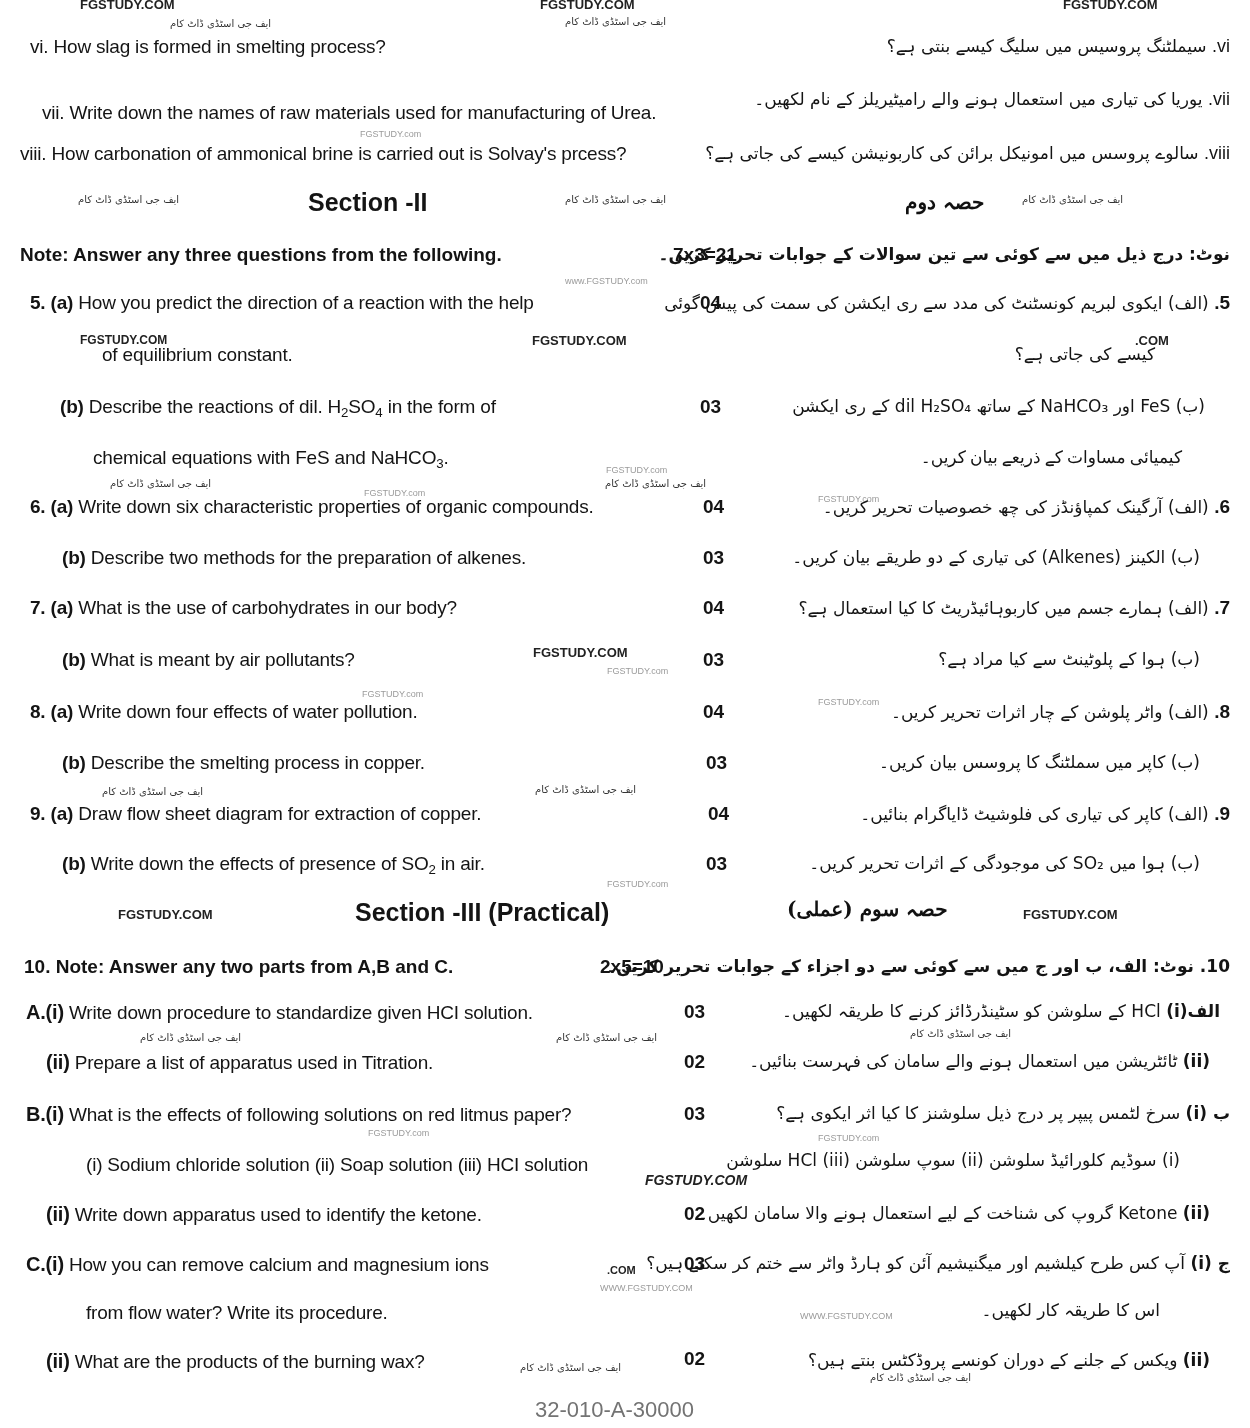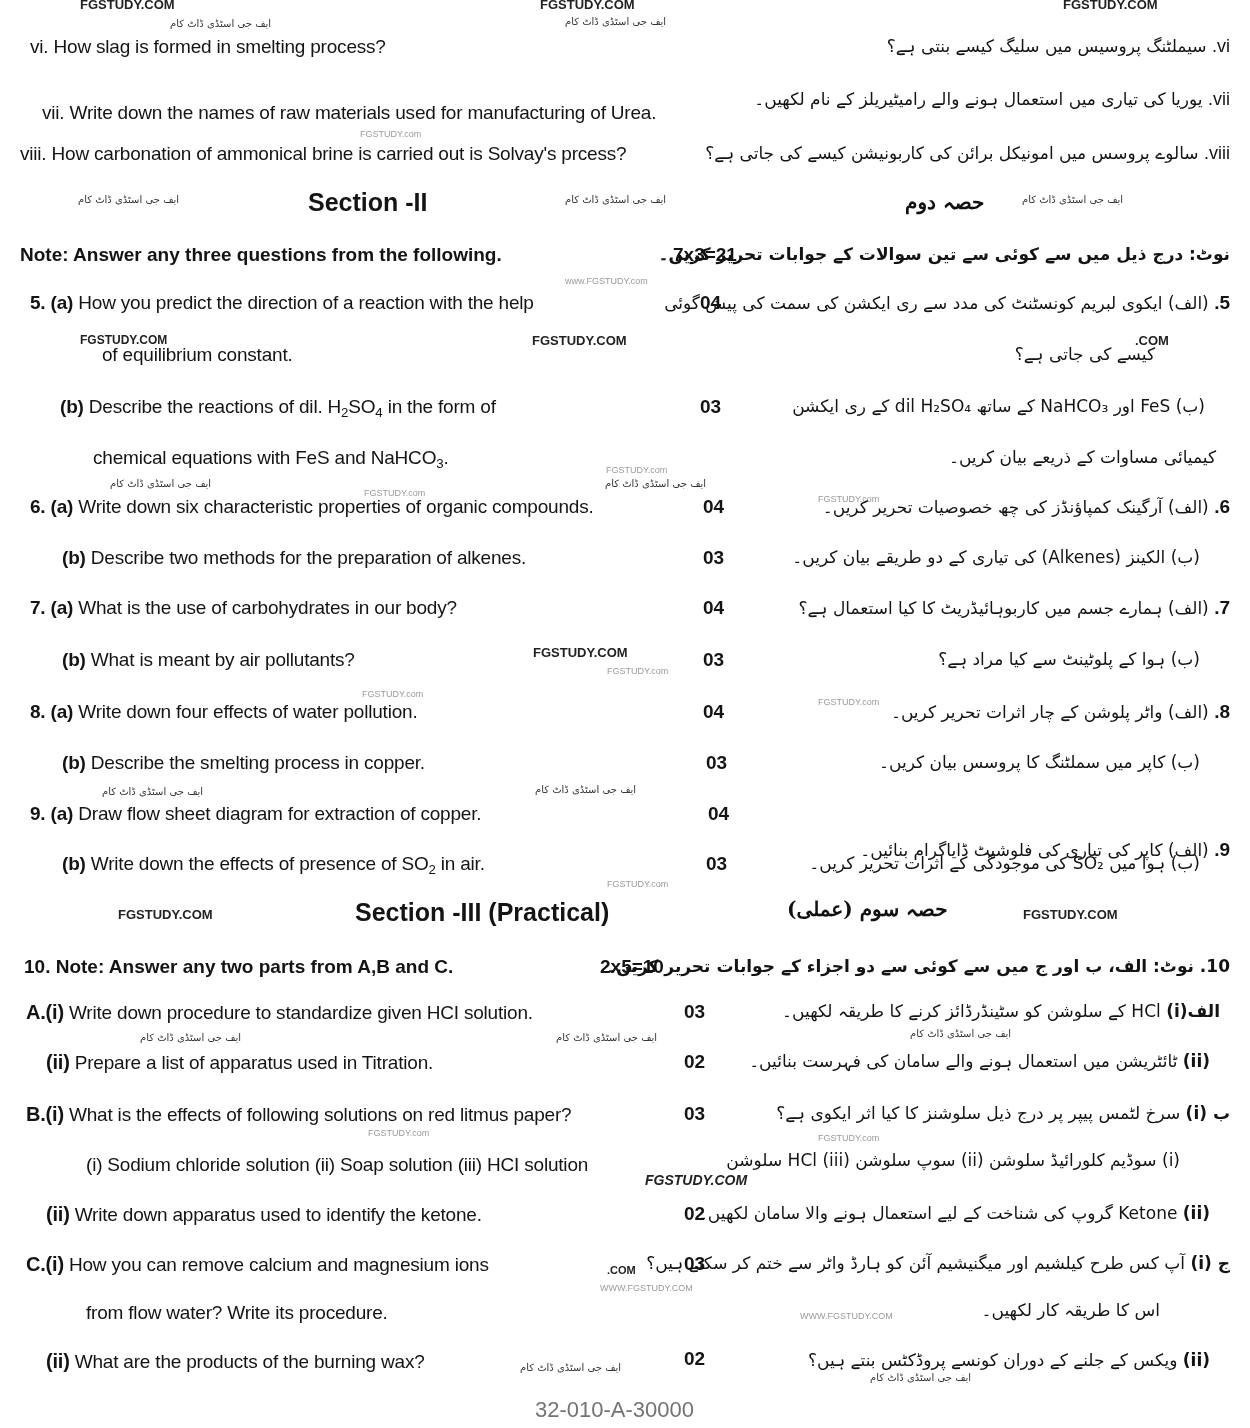--- a/index.html
+++ b/index.html
@@ -91,21 +91,21 @@
   <span>Describe the reactions of dil. H</span><sub>2</sub><span>SO</span><sub>4</sub><span> in the form of</span>
 </div>
 <div class="abs marks" style="left:700px;top:396px;">03</div>
 <div class="abs ur" style="right:45px;top:396px;">
   <span>(ب)</span>
   <span>FeS اور NaHCO₃ کے ساتھ dil H₂SO₄ کے ری ایکشن</span>
 </div>
 <div class="abs en" style="left:93px;top:447px;">
   <span>chemical equations with FeS and NaHCO</span><sub>3</sub><span>.</span>
 </div>
-<div class="abs ur" style="right:34px;top:447px;">کیمیائی مساوات کے ذریعے بیان کریں۔</div>
+<div class="abs ur" style="right:68px;top:447px;font-family:Liberation Serif, serif;">کیمیائی مساوات کے ذریعے بیان کریں۔</div>
 <div class="abs wm-faint" style="left:606px;top:465px;">FGSTUDY.com</div>
 
 <div class="abs wm-ur" style="left:110px;top:478px;">ایف جی اسٹڈی ڈاٹ کام</div>
 <div class="abs wm-faint" style="left:364px;top:488px;">FGSTUDY.com</div>
 <div class="abs wm-ur" style="left:605px;top:478px;">ایف جی اسٹڈی ڈاٹ کام</div>
 <div class="abs en" style="left:30px;top:496px;">
   <span class="num">6.</span>
   <span class="bold">(a)</span>
   <span>Write down six characteristic properties of organic compounds.</span>
 </div>
@@ -176,21 +176,21 @@
 </div>
 
 <div class="abs wm-ur" style="left:102px;top:786px;">ایف جی اسٹڈی ڈاٹ کام</div>
 <div class="abs wm-ur" style="left:535px;top:784px;">ایف جی اسٹڈی ڈاٹ کام</div>
 <div class="abs en" style="left:30px;top:803px;">
   <span class="num">9.</span>
   <span class="bold">(a)</span>
   <span>Draw flow sheet diagram for extraction of copper.</span>
 </div>
 <div class="abs marks" style="left:708px;top:803px;">04</div>
-<div class="abs ur" style="right:20px;top:803px;margin-top:36px;">
+<div class="abs ur" style="right:20px;top:803px;">
   <span class="num" style="font-family:'Liberation Sans',sans-serif;">9.</span>
   <span>(الف)</span>
   <span>کاپر کی تیاری کی فلوشیٹ ڈایاگرام بنائیں۔</span>
 </div>
 
 <div class="abs en" style="left:62px;top:853px;">
   <span class="bold">(b)</span>
   <span>Write down the effects of presence of SO</span><sub>2</sub><span> in air.</span>
 </div>
 <div class="abs marks" style="left:706px;top:853px;">03</div>

